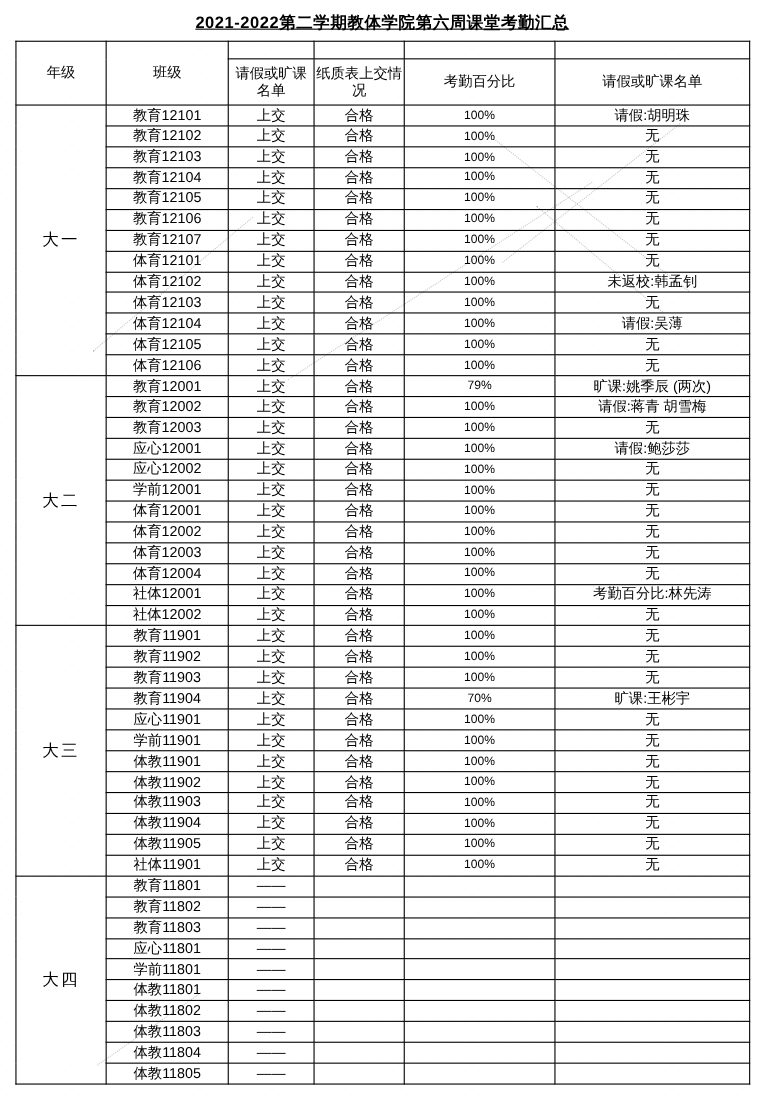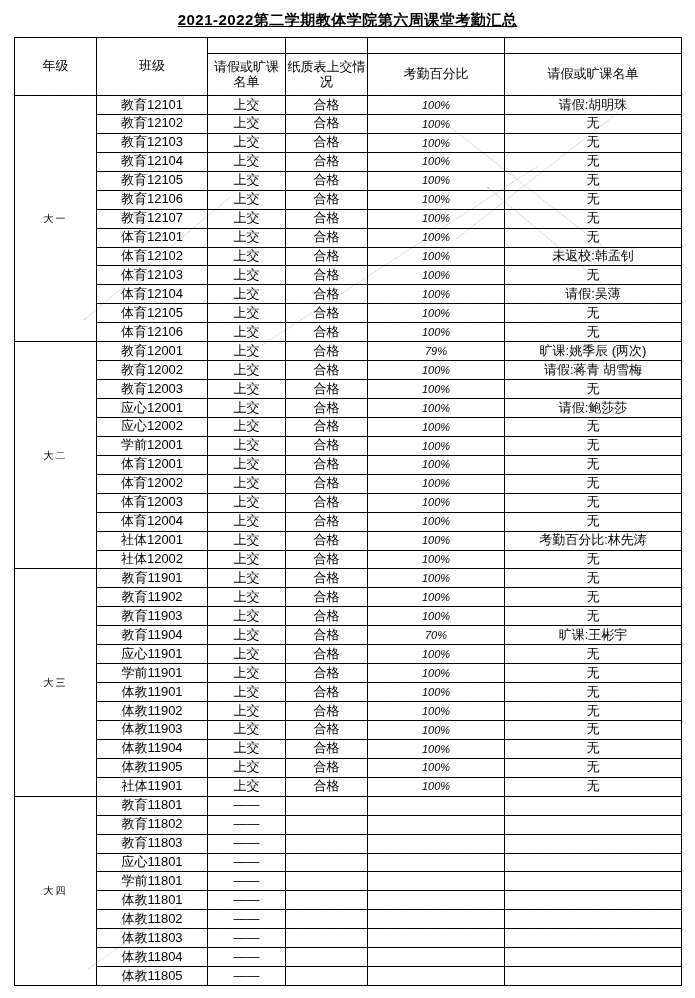--- a/index.html
+++ b/index.html
@@ -16,22 +16,22 @@
     border-collapse:collapse;table-layout:fixed;
   }
   .att th,.att td{
     border:1px solid #000;text-align:center;vertical-align:middle;
     padding:0;overflow:hidden;font-size:13px;font-weight:normal;line-height:1.15;
     white-space:normal;
   }
   thead tr.hdr-top{height:16px;}
   thead tr.hdr-main{height:42px;}
   tbody tr{height:18.94px;}
-  td.pct{font-size:11px;font-style:italic;}
-  td.grade{font-size:10px;letter-spacing:2px;}
+  td.pct{font-size:11px;}
+  td.grade{font-size:15px;letter-spacing:2px;}
   
   .speckle{
     position:absolute;left:0;top:0;width:695px;height:998px;pointer-events:none;
     background-image:radial-gradient(#000 .5px,transparent .6px);
     background-size:13px 11px;opacity:.045;
   }
   .artifact{
     position:absolute;border-top:1px dotted #9a9a9a;opacity:.55;pointer-events:none;
   }
   .a1{left:62px;top:258px;width:190px;transform:rotate(-40deg);}

